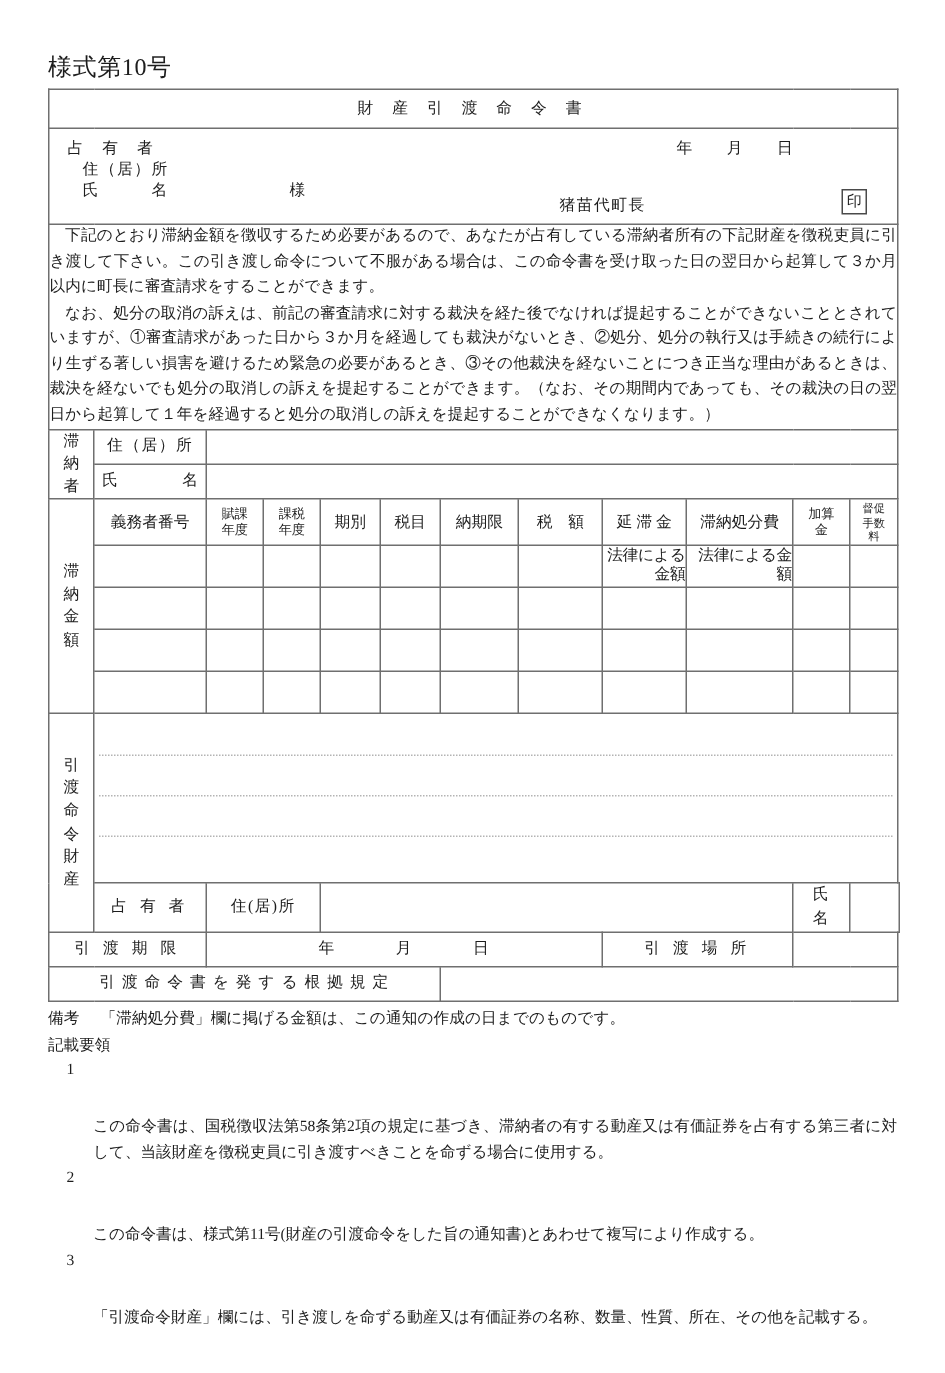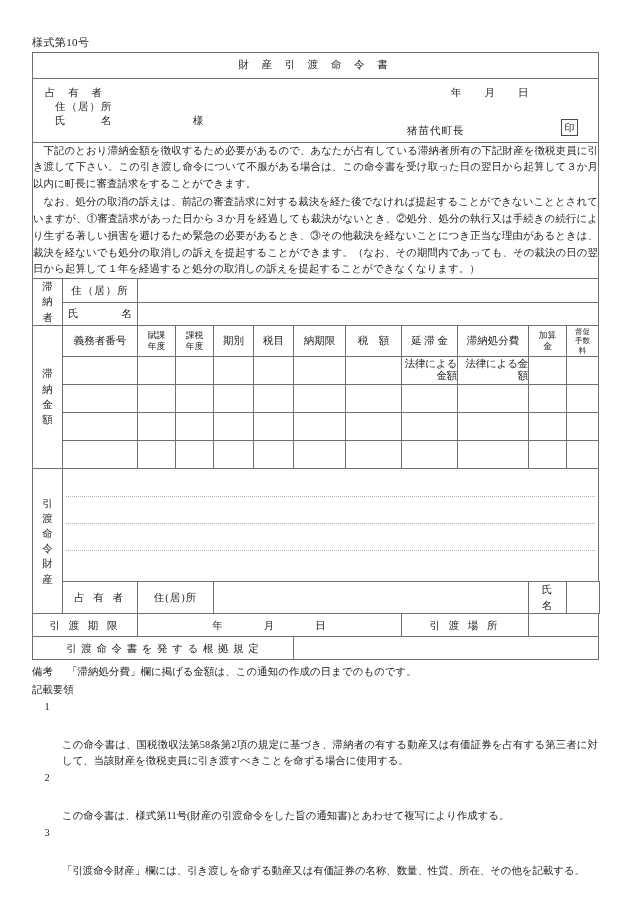--- a/index.html
+++ b/index.html
@@ -19,21 +19,21 @@
   }
   .page {
     position: absolute;
     left: 0; top: 0;
     width: 630px; height: 915px;
     box-sizing: border-box;
     padding: 34px 30px 0 32px;
   }
   
   .form-no {
-    font-size: 11px;
+    font-size: 16px;
     letter-spacing: .4px;
     margin: 0 0 1px 0;
   }
   .form-sub {
     font-size: 11px;
     letter-spacing: .4px;
     margin: 0 0 6px 14px;
   }
   
   .frame {
@@ -63,21 +63,21 @@
     padding: 0;
   }
   .occ-inner { position: relative; width: 100%; height: 100%; }
   .occ-l1 { position: absolute; left: 12px; top: 6px; letter-spacing: 5px; }
   .occ-l2 { position: absolute; left: 22px; top: 20px; letter-spacing: 1px; }
   .occ-l3 { position: absolute; left: 22px; top: 34px; letter-spacing: 1px; }
   .occ-sama { position: absolute; left: 160px; top: 34px; }
   .occ-date { position: absolute; left: 418px; top: 6px; letter-spacing: 1px; }
   .occ-date span { margin-right: 22px; }
   .occ-date span:last-child { margin-right: 0; }
-  .occ-mayor { position: absolute; left: 374px; top: 44px; letter-spacing: 1px; }
+  .occ-mayor { position: absolute; left: 340px; top: 44px; letter-spacing: 1px; }
   .seal-box {
     position: absolute; left: 528px; top: 40px;
     width: 15px; height: 15px;
     border: 1px solid #4a4a4a;
     font-size: 10px;
     line-height: 15px;
     text-align: center;
   }
   
   .body-cell { padding: 8px 13px 9px 12px; }

